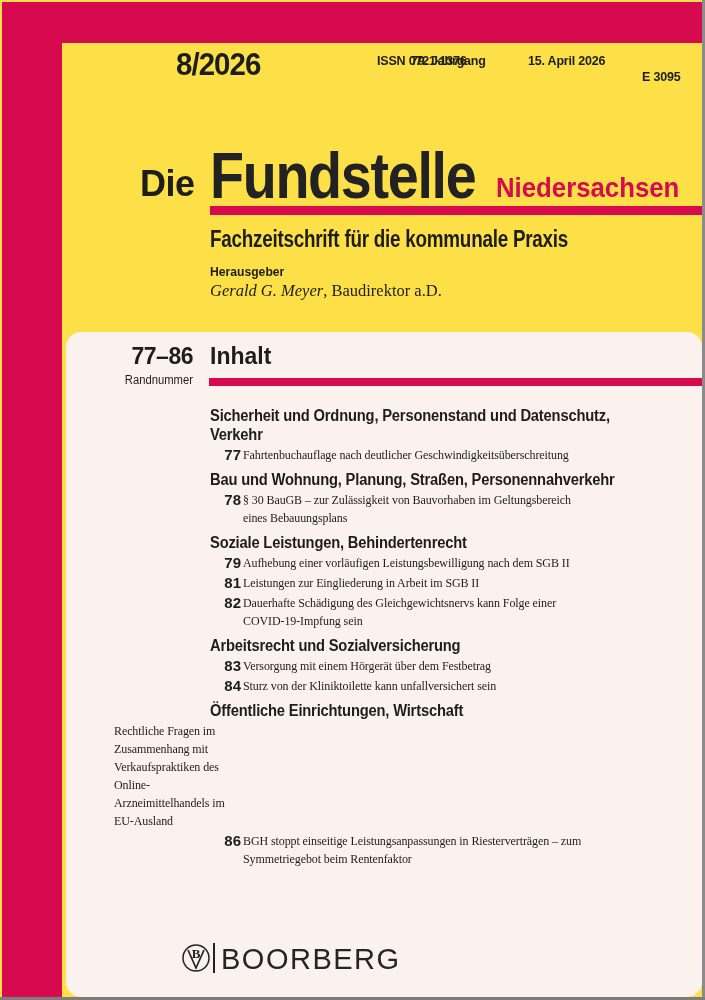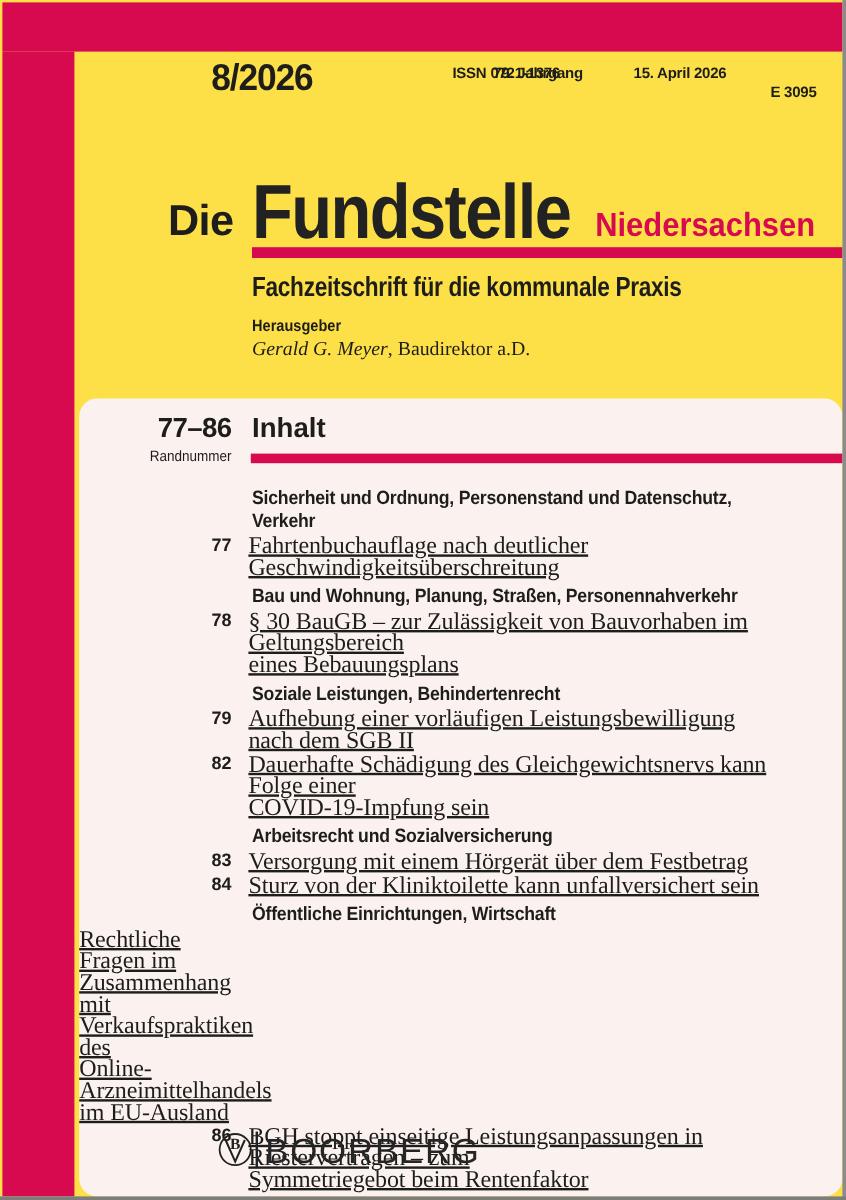--- a/index.html
+++ b/index.html
@@ -33,23 +33,23 @@
   
   .panel{position:absolute;left:66px;top:332px;width:636px;height:665px;background:var(--panel);border-radius:15px;}
   .range{position:absolute;left:0;top:11px;width:127px;text-align:right;font-size:23px;font-weight:700;letter-spacing:-.5px;}
   .inhalt{position:absolute;left:144px;top:11px;font-size:23px;font-weight:700;}
   .range-label{position:absolute;left:0;top:41px;width:127px;text-align:right;font-size:12.5px;transform:scaleX(.9);transform-origin:100% 0;}
   .rule-inhalt{position:absolute;left:143px;top:46px;width:493px;height:8px;background:var(--accent);}
 
   .toc{position:absolute;left:0;top:68px;width:600px;}
   .toc-heading{margin:6px 0 2px 144px;}
   .toc-heading .hline{font-size:16px;font-weight:700;line-height:19px;letter-spacing:-.2px;transform:scaleX(.92);transform-origin:0 0;white-space:nowrap;}
-  .toc-row{display:grid;grid-template-columns:127px 1fr;column-gap:14px;margin-top:2px;}
+  .toc-row{display:grid;grid-template-columns:127px 1fr;column-gap:2px;margin-top:2px;margin-left:48px;}
   .toc-num{text-align:right;font-size:15px;font-weight:700;line-height:18px;}
-  .toc-text{font-family:"Liberation Serif",serif;font-size:20px;line-height:18px;letter-spacing:-.1px;max-width:440px;text-decoration:underline;}
+  .toc-text{font-family:"Liberation Serif",serif;font-size:12px;line-height:18px;letter-spacing:-.1px;max-width:440px;}
 
   
   .logo{position:absolute;left:114px;top:606px;}
 </style>
 </head>
 <body>
 
 <div class="page" style="--accent: #d7094f; --panel: #fbf2ef; color: rgb(29, 29, 27);">
   <div class="band-top"></div>
   <div class="band-left"></div>
@@ -92,20 +92,24 @@
           <div class="toc-text">§ 30 BauGB – zur Zulässigkeit von Bauvorhaben im Geltungsbereich<br>eines Bebauungsplans</div>
         </div>
         <div class="toc-heading">
           <div class="hline">Soziale Leistungen, Behindertenrecht</div>
         </div>
         <div class="toc-row">
           <div class="toc-num">79</div>
           <div class="toc-text">Aufhebung einer vorläufigen Leistungsbewilligung nach dem SGB II</div>
         </div>
         <div class="toc-row">
+          <div class="toc-num">81</div>
+          <div class="toc-text">Leistungen zur Eingliederung in Arbeit im SGB II</div>
+        </div>
+        <div class="toc-row">
           <div class="toc-num">82</div>
           <div class="toc-text">Dauerhafte Schädigung des Gleichgewichtsnervs kann Folge einer<br>COVID-19-Impfung sein</div>
         </div>
         <div class="toc-heading">
           <div class="hline">Arbeitsrecht und Sozialversicherung</div>
         </div>
         <div class="toc-row">
           <div class="toc-num">83</div>
           <div class="toc-text">Versorgung mit einem Hörgerät über dem Festbetrag</div>
         </div>

